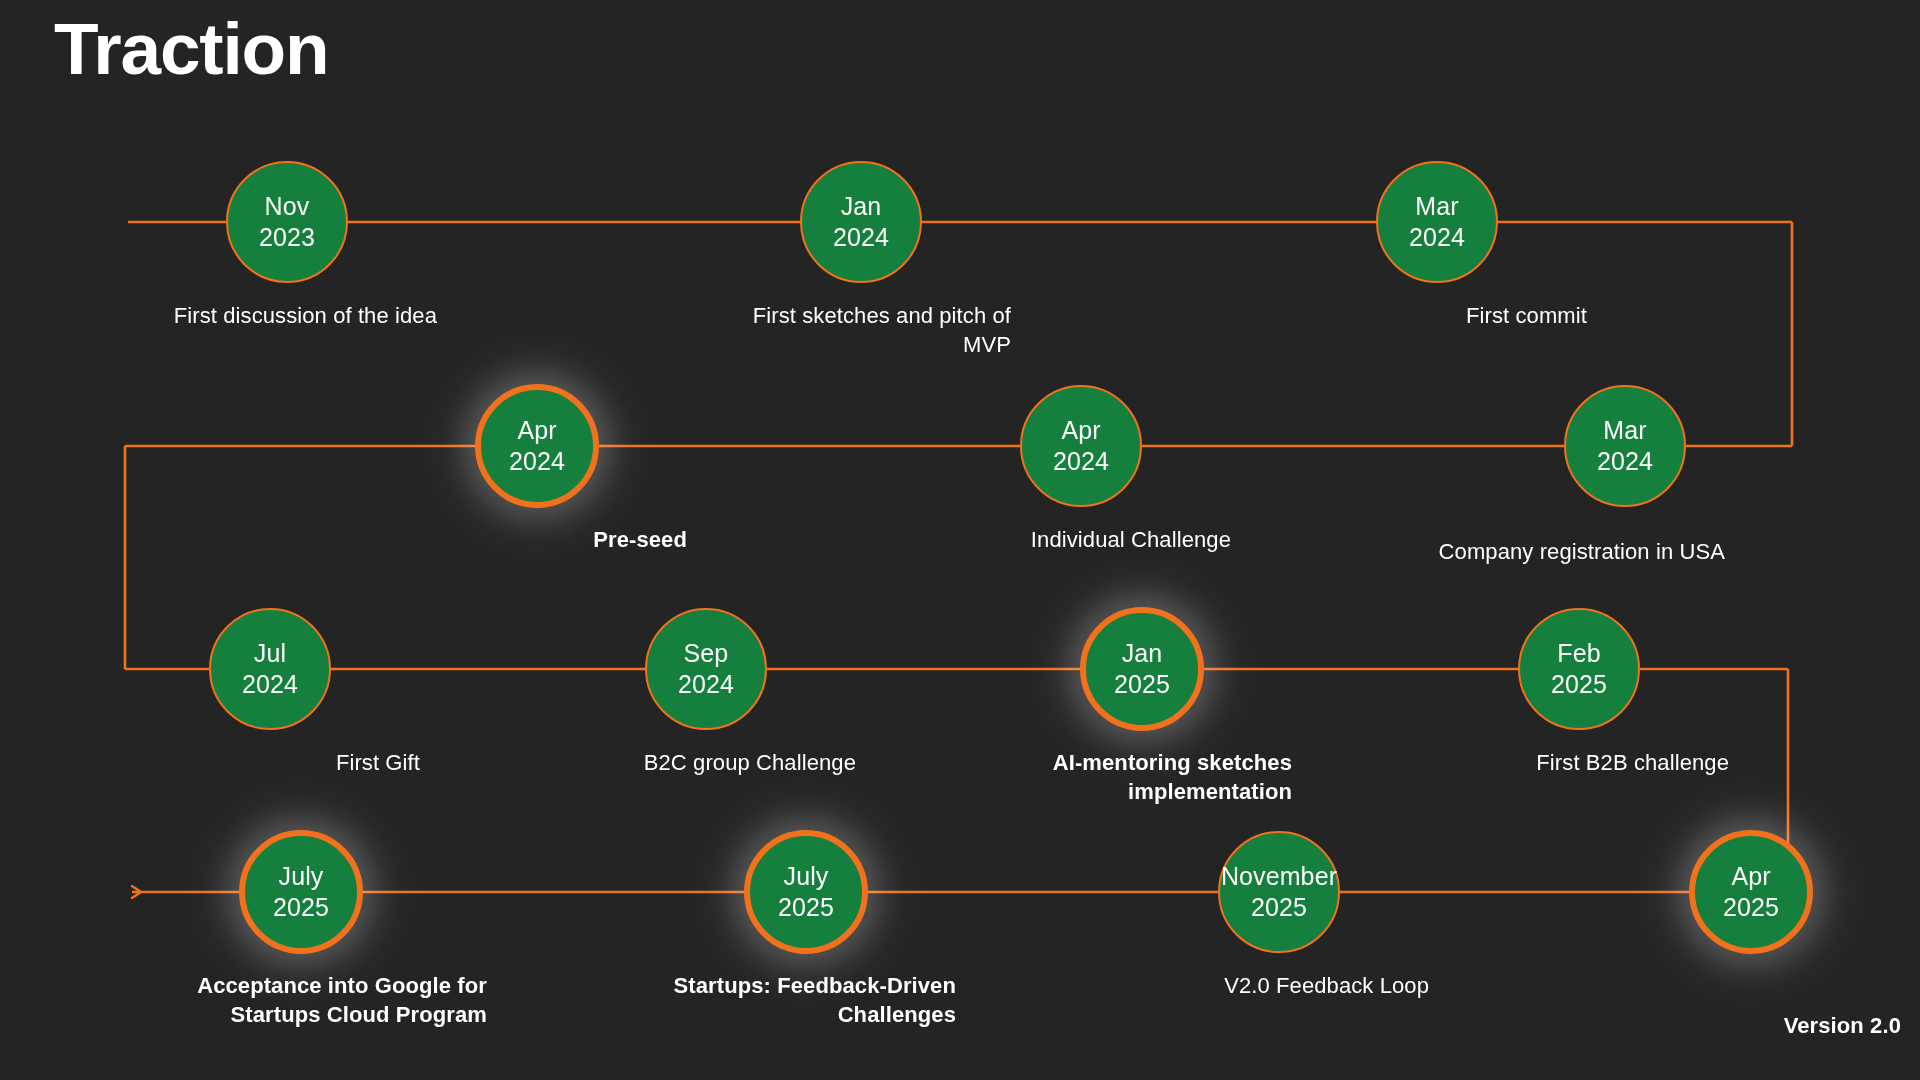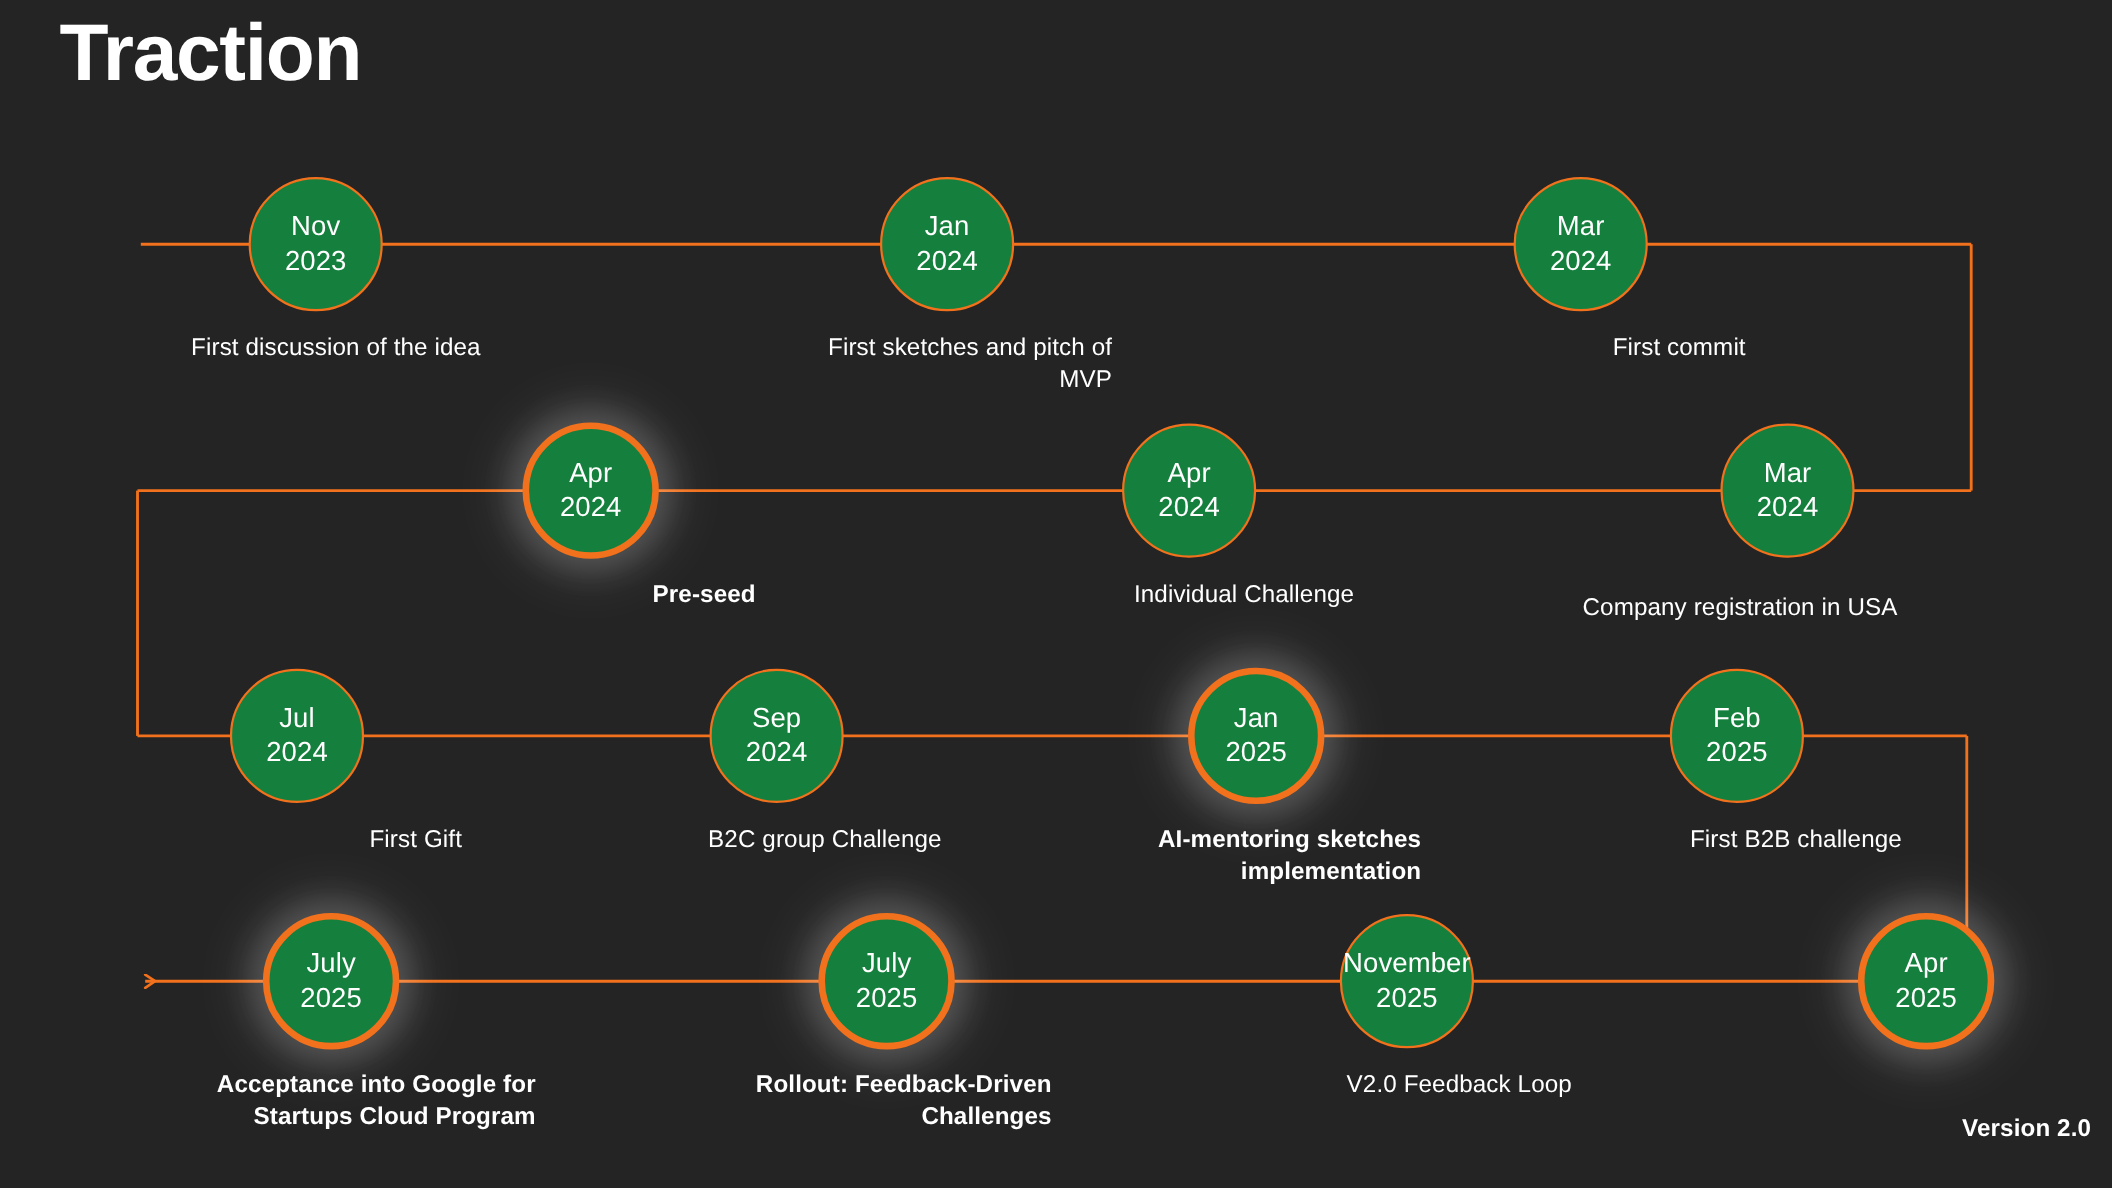--- a/index.html
+++ b/index.html
@@ -175,21 +175,21 @@
       <div class="tl-caption" style="left: 1579px; top: 748px;">First B2B challenge</div>
       <div class="tl-node highlight" style="left: 301px; top: 892px;">
         <div class="node-month">July</div>
         <div class="node-year">2025</div>
       </div>
       <div class="tl-caption bold" style="left: 301px; top: 971px; margin-left: 36px;">Acceptance into Google for Startups Cloud Program</div>
       <div class="tl-node highlight" style="left: 806px; top: 892px;">
         <div class="node-month">July</div>
         <div class="node-year">2025</div>
       </div>
-      <div class="tl-caption bold" style="left: 806px; top: 971px;">Rollout: Feedback-Driven Challenges</div>
+      <div class="tl-caption bold" style="left: 806px; top: 971px;">Startups: Feedback-Driven Challenges</div>
       <div class="tl-node normal" style="left: 1279px; top: 892px;">
         <div class="node-month">November</div>
         <div class="node-year">2025</div>
       </div>
       <div class="tl-caption" style="left: 1279px; top: 971px;">V2.0 Feedback Loop</div>
       <div class="tl-node highlight" style="left: 1751px; top: 892px;">
         <div class="node-month">Apr</div>
         <div class="node-year">2025</div>
       </div>
       <div class="tl-caption bold" style="left: 1751px; top: 971px; margin-top: 40px;">Version 2.0</div>

